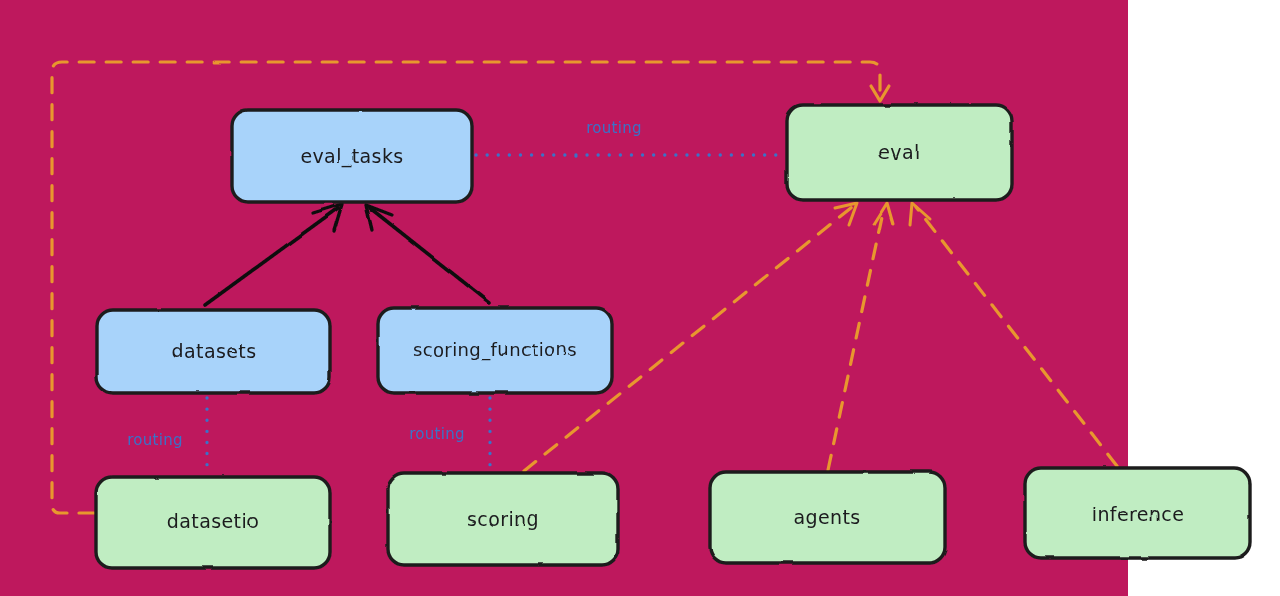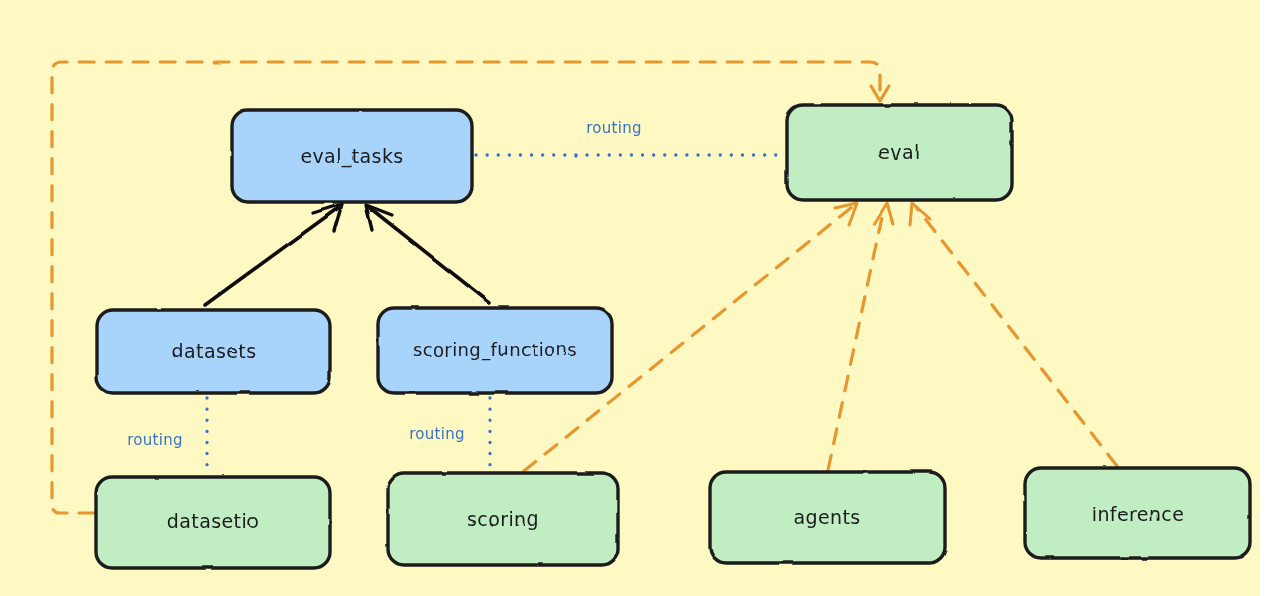--- a/index.html
+++ b/index.html
@@ -9,23 +9,23 @@
     background: #ffffff;
   }
   body {
     width: 1280px;
     height: 596px;
     overflow: hidden;
     font-family: "DejaVu Sans", sans-serif;
   }
   #diagram-root {
     position: relative;
-    width: 1260px;
+    width: 1128px;
     height: 596px;
-    background: #fef9c3;
+    background: #be185d;
   }
   #diagram-svg {
     position: absolute;
     left: 0;
     top: 0;
     width: 1280px;
     height: 596px;
   }
   .node-label {
     font-family: "DejaVu Sans", sans-serif;

